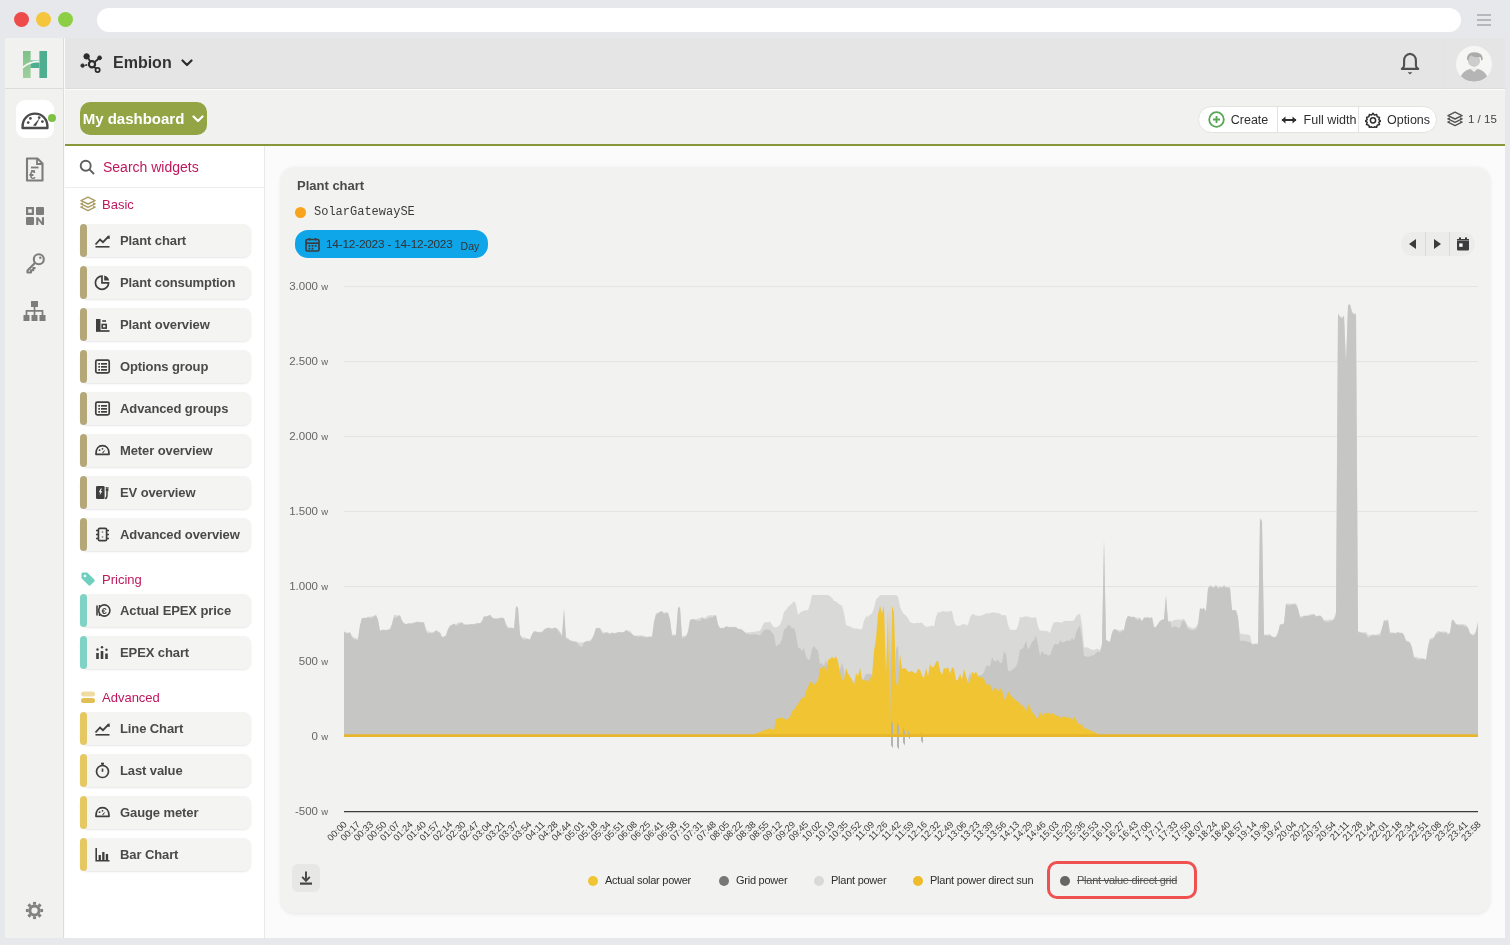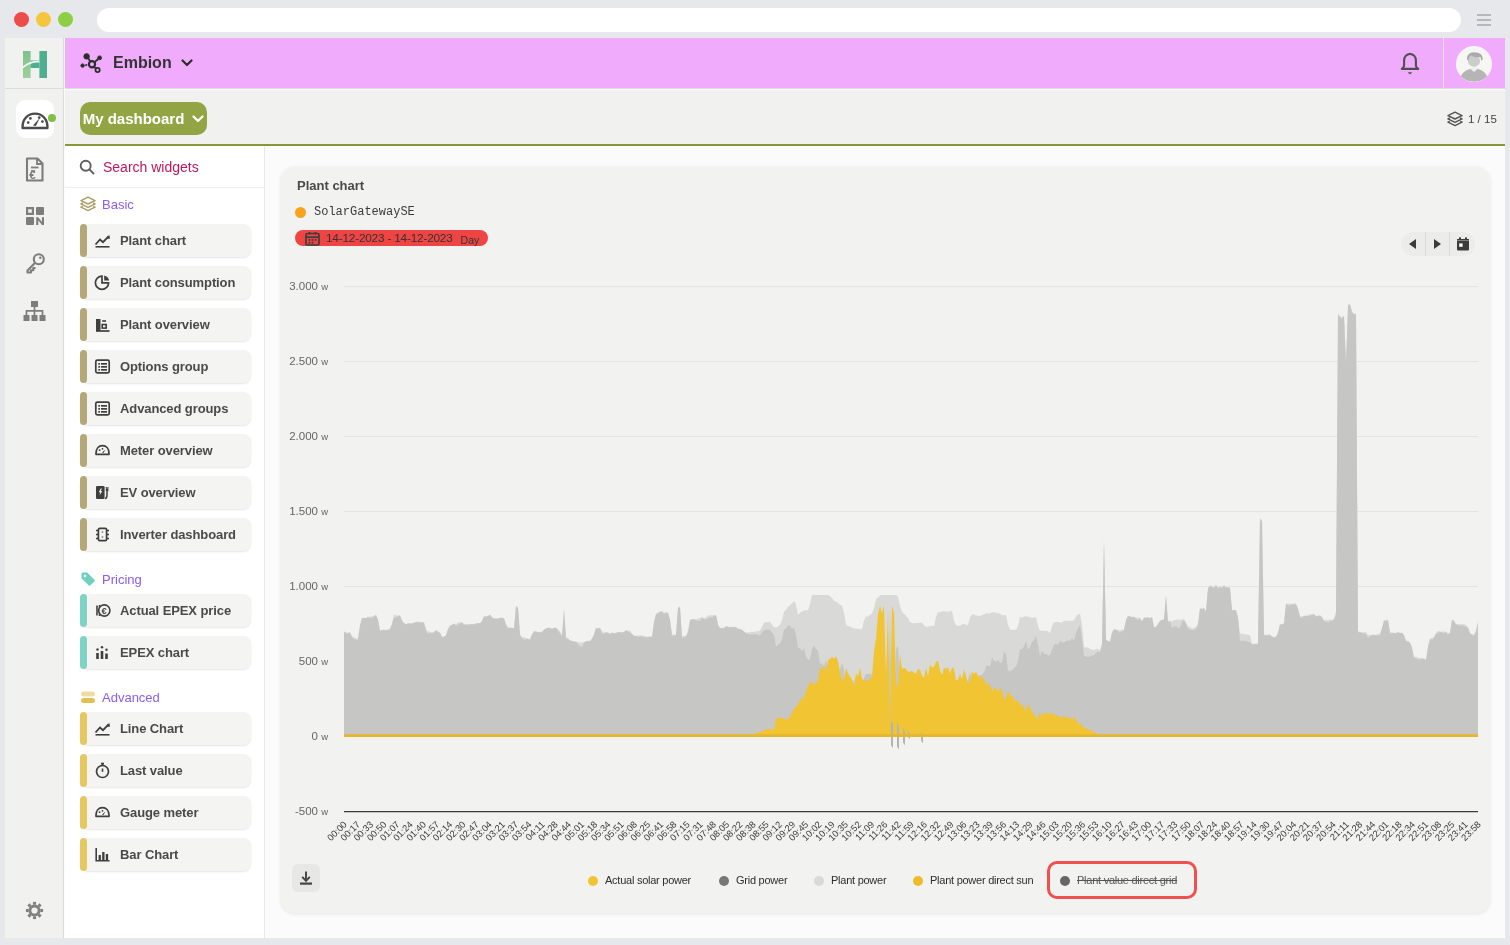--- a/index.html
+++ b/index.html
@@ -6,54 +6,54 @@
 body{font-family:"Liberation Sans",sans-serif;background:#e7e8ec;position:relative}
 .abs{position:absolute}
 
 .dot{position:absolute;top:12px;width:15px;height:15px;border-radius:50%}
 .urlbar{position:absolute;left:97px;top:8px;width:1364px;height:24px;background:#fff;border-radius:12px}
 .burger{position:absolute;right:19px;top:14px;width:14px;height:12px}
 .burger i{display:block;height:2px;background:#b4b7bd;margin-bottom:3px}
 
 .app{position:absolute;left:5px;top:38px;width:1500px;height:900px;background:#fbfbfb}
 .sidebar{position:absolute;left:0;top:0;width:59px;height:900px;background:#f1f1ef;border-right:1px solid #ddddda}
-.header{position:absolute;left:60px;top:0;width:1440px;height:51px;background:#f0abfc;border-bottom:1px solid #dcdcd9}
+.header{position:absolute;left:60px;top:0;width:1440px;height:51px;background:#e5e5e5;border-bottom:1px solid #dcdcd9}
 .dashbar{position:absolute;left:60px;top:52px;width:1440px;height:56px;background:#f1f1ef;border-bottom:2px solid #87983b}
 .sideicon{position:absolute;left:0;width:59px;display:flex;justify-content:center}
 .activetile{position:absolute;left:11px;top:62px;width:38px;height:38px;background:#fff;border-radius:9px}
 .greendot{position:absolute;left:43px;top:76px;width:8px;height:8px;border-radius:50%;background:#7fc143}
 
 .embion{position:absolute;left:15px;top:13px;display:flex;align-items:center;gap:9px;font-weight:bold;font-size:16px;color:#333}
 .belldiv{position:absolute;right:61px;top:0;width:1px;height:51px;background:#e3e3e0}
 .avatar{position:absolute;right:13px;top:8px;width:36px;height:36px;border-radius:50%;background:#f6f6f5;overflow:hidden}
 
 .mydash{position:absolute;left:15px;top:12px;width:127px;height:33px;background:#92a444;border-radius:10px;color:#fff;font-weight:bold;font-size:15px;display:flex;align-items:center;justify-content:center;gap:8px}
 .btngroup{position:absolute;left:1133px;top:16px;height:27px;display:flex;background:#fff;border:1px solid #e3e3e0;border-radius:14px;overflow:hidden}
 .btngroup .btn{display:flex;align-items:center;justify-content:center;gap:6px;font-size:12.5px;color:#2e2e2e;border-right:1px solid #e3e3e0}
 .btngroup .btn:last-child{border-right:none}
 .layerct{position:absolute;left:1382px;top:21px;display:flex;align-items:center;gap:5px;font-size:11.5px;color:#444}
 
 .panel{position:absolute;left:60px;top:108px;width:200px;height:792px;background:#fff;border-right:1px solid #e9e9e6}
 .search{position:absolute;left:0;top:0;width:199px;height:42px;border-bottom:1px solid #ececea;display:flex;align-items:center;padding-left:14px;gap:8px}
 .search span{color:#be185d;font-size:14px}
-.sect{position:absolute;left:15px;display:flex;align-items:center;gap:6px;color:#8b5cf6;font-size:13px}
+.sect{position:absolute;left:15px;display:flex;align-items:center;gap:6px;color:#be185d;font-size:13px}
 .wcard{position:absolute;left:15px;width:171px;height:33px;background:#f4f4f2;border-radius:8px;box-shadow:0 1px 2px rgba(0,0,0,.10);display:flex;align-items:center;padding-left:15px;gap:8px}
 .wcard:before{content:"";position:absolute;left:0;top:0;bottom:0;width:7px;border-radius:4px}
 .wcard.b:before{background:#b5a878}
 .wcard.p:before{background:#7ed3c4}
 .wcard.a:before{background:#e6c863}
 .wcard span{font-size:13px;font-weight:bold;color:#4a4a4a;letter-spacing:-.1px}
 .wcard svg{position:relative;left:-1px}
 
 .card{position:absolute;left:276px;top:129px;width:1209px;height:746px;background:#f2f2f0;border-radius:14px;box-shadow:0 1px 4px rgba(0,0,0,.09)}
 .ctitle{position:absolute;left:16px;top:11px;font-size:13px;font-weight:bold;color:#4a4a4a}
 .srcrow{position:absolute;left:14px;top:38px;display:flex;align-items:center;gap:8px}
 .srcrow b{width:11px;height:11px;border-radius:50%;background:#f9a21b}
 .srcrow span{font-family:"Liberation Mono",monospace;font-size:12px;color:#3a3a3a}
-.datepill{position:absolute;left:14px;top:63px;height:16px;background:#ef4444;border-radius:13px;display:flex;align-items:center;padding:0 9px 0 10px;gap:6px}
+.datepill{position:absolute;left:14px;top:63px;height:28px;background:#0ea5e9;border-radius:13px;display:flex;align-items:center;padding:0 9px 0 10px;gap:6px}
 .datepill .dt{font-size:11.8px;color:#333;letter-spacing:-.2px}
 .datepill .dy{font-size:10.5px;color:#333;margin-left:2px;position:relative;top:2px}
 .navgroup{position:absolute;right:15px;top:65px;height:24px;display:flex;background:#ececea;border-radius:12px}
 .navgroup .nb{width:24.7px;display:flex;align-items:center;justify-content:center;border-right:1px solid #dbdbd9}
 .navgroup .nb:last-child{border-right:none}
 .tri-l{width:0;height:0;border-style:solid;border-width:5px 7px 5px 0;border-color:transparent #3c3c3c transparent transparent}
 .tri-r{width:0;height:0;border-style:solid;border-width:5px 0 5px 7px;border-color:transparent transparent transparent #3c3c3c}
 .dlbtn{position:absolute;left:11px;top:697px;width:28px;height:28px;background:#e7e7e5;border-radius:6px;display:flex;align-items:center;justify-content:center}
 .leg{position:absolute;display:flex;align-items:flex-end;gap:7px;font-size:11px;color:#2e2e2e;letter-spacing:-.25px}
 .leg i{width:10px;height:10px;border-radius:50%}
@@ -183,20 +183,36 @@
           <circle cx="18" cy="14.8" r="6.1" fill="#cccccc"></circle>
           <path d="M18 6.2 c-4.6 0-7.4 3.2-7 7.4 l1.6 1.2 c-.2-2 .8-4.2 2.6-5.2 2.4 1.8 6.6 2.2 9 1.3 .7 1 1 2.6 .9 3.9 l1.6-1.2 c.5-4.2-2.4-7.4-8.7-7.4 Z" fill="#ababab"></path>
           <path d="M4.8 30.6 c2.2-5.2 7.4-8 13.2-8 s11 2.8 13.2 8 c-3.4 3.4-8.2 5.2-13.2 5.2 s-9.8-1.8-13.2-5.2 Z" fill="#b5b5b5"></path>
           <path d="M14.4 22.9 l3.6 3.2 3.6-3.2 c-1-.6-2.3-.9-3.6-.9 s-2.6.3-3.6.9 Z" fill="#eeeeee"></path>
         </svg></div>
   </div>
   <div class="dashbar">
     <div class="mydash">My dashboard <svg width="12" height="8" viewBox="0 0 12 8" fill="none">
           <path d="M1.5 1.5 L6 6 L10.5 1.5" stroke="#fff" stroke-width="2.2" stroke-linecap="round" stroke-linejoin="round"></path>
         </svg></div>
+    <div class="btngroup">
+      <div class="btn" style="width:79px"><svg width="17" height="17" viewBox="0 0 17 17" fill="none">
+            <circle cx="8.5" cy="8.5" r="7.3" stroke="#59a653" stroke-width="1.8"></circle>
+            <line x1="8.5" y1="5" x2="8.5" y2="12" stroke="#59a653" stroke-width="1.8"></line>
+            <line x1="5" y1="8.5" x2="12" y2="8.5" stroke="#59a653" stroke-width="1.8"></line>
+          </svg> Create</div>
+      <div class="btn" style="width:81px"><svg width="18" height="10" viewBox="0 0 18 10" fill="none">
+            <line x1="2" y1="5" x2="16" y2="5" stroke="#2e2e2e" stroke-width="1.8"></line>
+            <path d="M5.5 1.5 L1.5 5 L5.5 8.5 Z" fill="#2e2e2e"></path>
+            <path d="M12.5 1.5 L16.5 5 L12.5 8.5 Z" fill="#2e2e2e"></path>
+          </svg> Full width</div>
+      <div class="btn" style="width:77px"><svg width="16" height="16" viewBox="0 0 16 16" fill="none">
+            <path d="M8 1.3 l1.4 1.8 2.2-.6 .65 2.2 2.2.65 -.6 2.2 1.8 1.4 -1.8 1.4 .6 2.2 -2.2.65 -.65 2.2 -2.2-.6 -1.4 1.8 -1.4-1.8 -2.2.6 -.65-2.2 -2.2-.65 .6-2.2 -1.8-1.4 1.8-1.4 -.6-2.2 2.2-.65 .65-2.2 2.2.6 Z" stroke="#2e2e2e" stroke-width="1.5" stroke-linejoin="round"></path>
+            <circle cx="8" cy="8.3" r="2.6" stroke="#2e2e2e" stroke-width="1.5"></circle>
+          </svg> Options</div>
+    </div>
     <div class="layerct"><svg width="16" height="16" viewBox="0 0 16 16" fill="none">
           <path d="M8 1.2 L15 4.6 L8 8 L1 4.6 Z M2.8 7 L1 7.9 L8 11.3 L15 7.9 L13.2 7 M2.8 10.3 L1 11.2 L8 14.6 L15 11.2 L13.2 10.3" stroke="#555555" stroke-width="1.5" stroke-linejoin="round" fill="none"></path>
         </svg> 1 / 15</div>
   </div>
   <div class="panel">
     <div class="search">
         <svg width="16" height="16" viewBox="0 0 16 16" fill="none">
           <circle cx="6.7" cy="6.7" r="5" stroke="#5f5f5f" stroke-width="1.9"></circle>
           <line x1="10.4" y1="10.4" x2="14.5" y2="14.5" stroke="#5f5f5f" stroke-width="1.9" stroke-linecap="round"></line>
         </svg>
@@ -277,21 +293,21 @@
         <span>EV overview</span>
       </div>
     <div class="wcard b" style="top:372px">
         <svg width="17" height="17" viewBox="0 0 17 17" fill="none">
           <rect x="4.4" y="2.4" width="8.2" height="12.2" rx="1.4" stroke="#3f3f3f" stroke-width="1.7"></rect>
           <g stroke="#3f3f3f" stroke-width="1.5">
             <path d="M4.4 4.6 L2 4.6 M4.4 8.5 L2 8.5 M4.4 12.4 L2 12.4 M12.6 4.6 L15 4.6 M12.6 8.5 L15 8.5 M12.6 12.4 L15 12.4"></path>
           </g>
           <path d="M8.5 5.4 L8.5 6.6 M8.5 10.4 L8.5 11.6" stroke="#3f3f3f" stroke-width="1.5"></path>
         </svg>
-        <span>Inverter dashboard</span>
+        <span>Advanced overview</span>
       </div>
     <div class="sect" style="top:425px"><svg width="16" height="16" viewBox="0 0 16 16" fill="none">
           <path d="M1.5 2.8 C1.5 2.1 2.1 1.5 2.8 1.5 L7.2 1.5 L14.3 8.6 C14.8 9.1 14.8 9.9 14.3 10.4 L10.4 14.3 C9.9 14.8 9.1 14.8 8.6 14.3 L1.5 7.2 Z" fill="#6fd0bf"></path>
           <circle cx="5" cy="5" r="1.3" fill="#fff"></circle>
         </svg> Pricing</div>
     <div class="wcard p" style="top:448px">
         <svg width="17" height="17" viewBox="0 0 17 17" fill="none">
           <path d="M3 3.6 L3 13.4 M5.6 3 L5.6 14" stroke="#3f3f3f" stroke-width="1.6"></path>
           <circle cx="10.3" cy="8.5" r="5.6" stroke="#3f3f3f" stroke-width="1.6" fill="#f4f4f2"></circle>
           <text x="7.4" y="12" font-size="9.5" font-family="Liberation Sans" font-weight="bold" fill="#3f3f3f">€</text>

